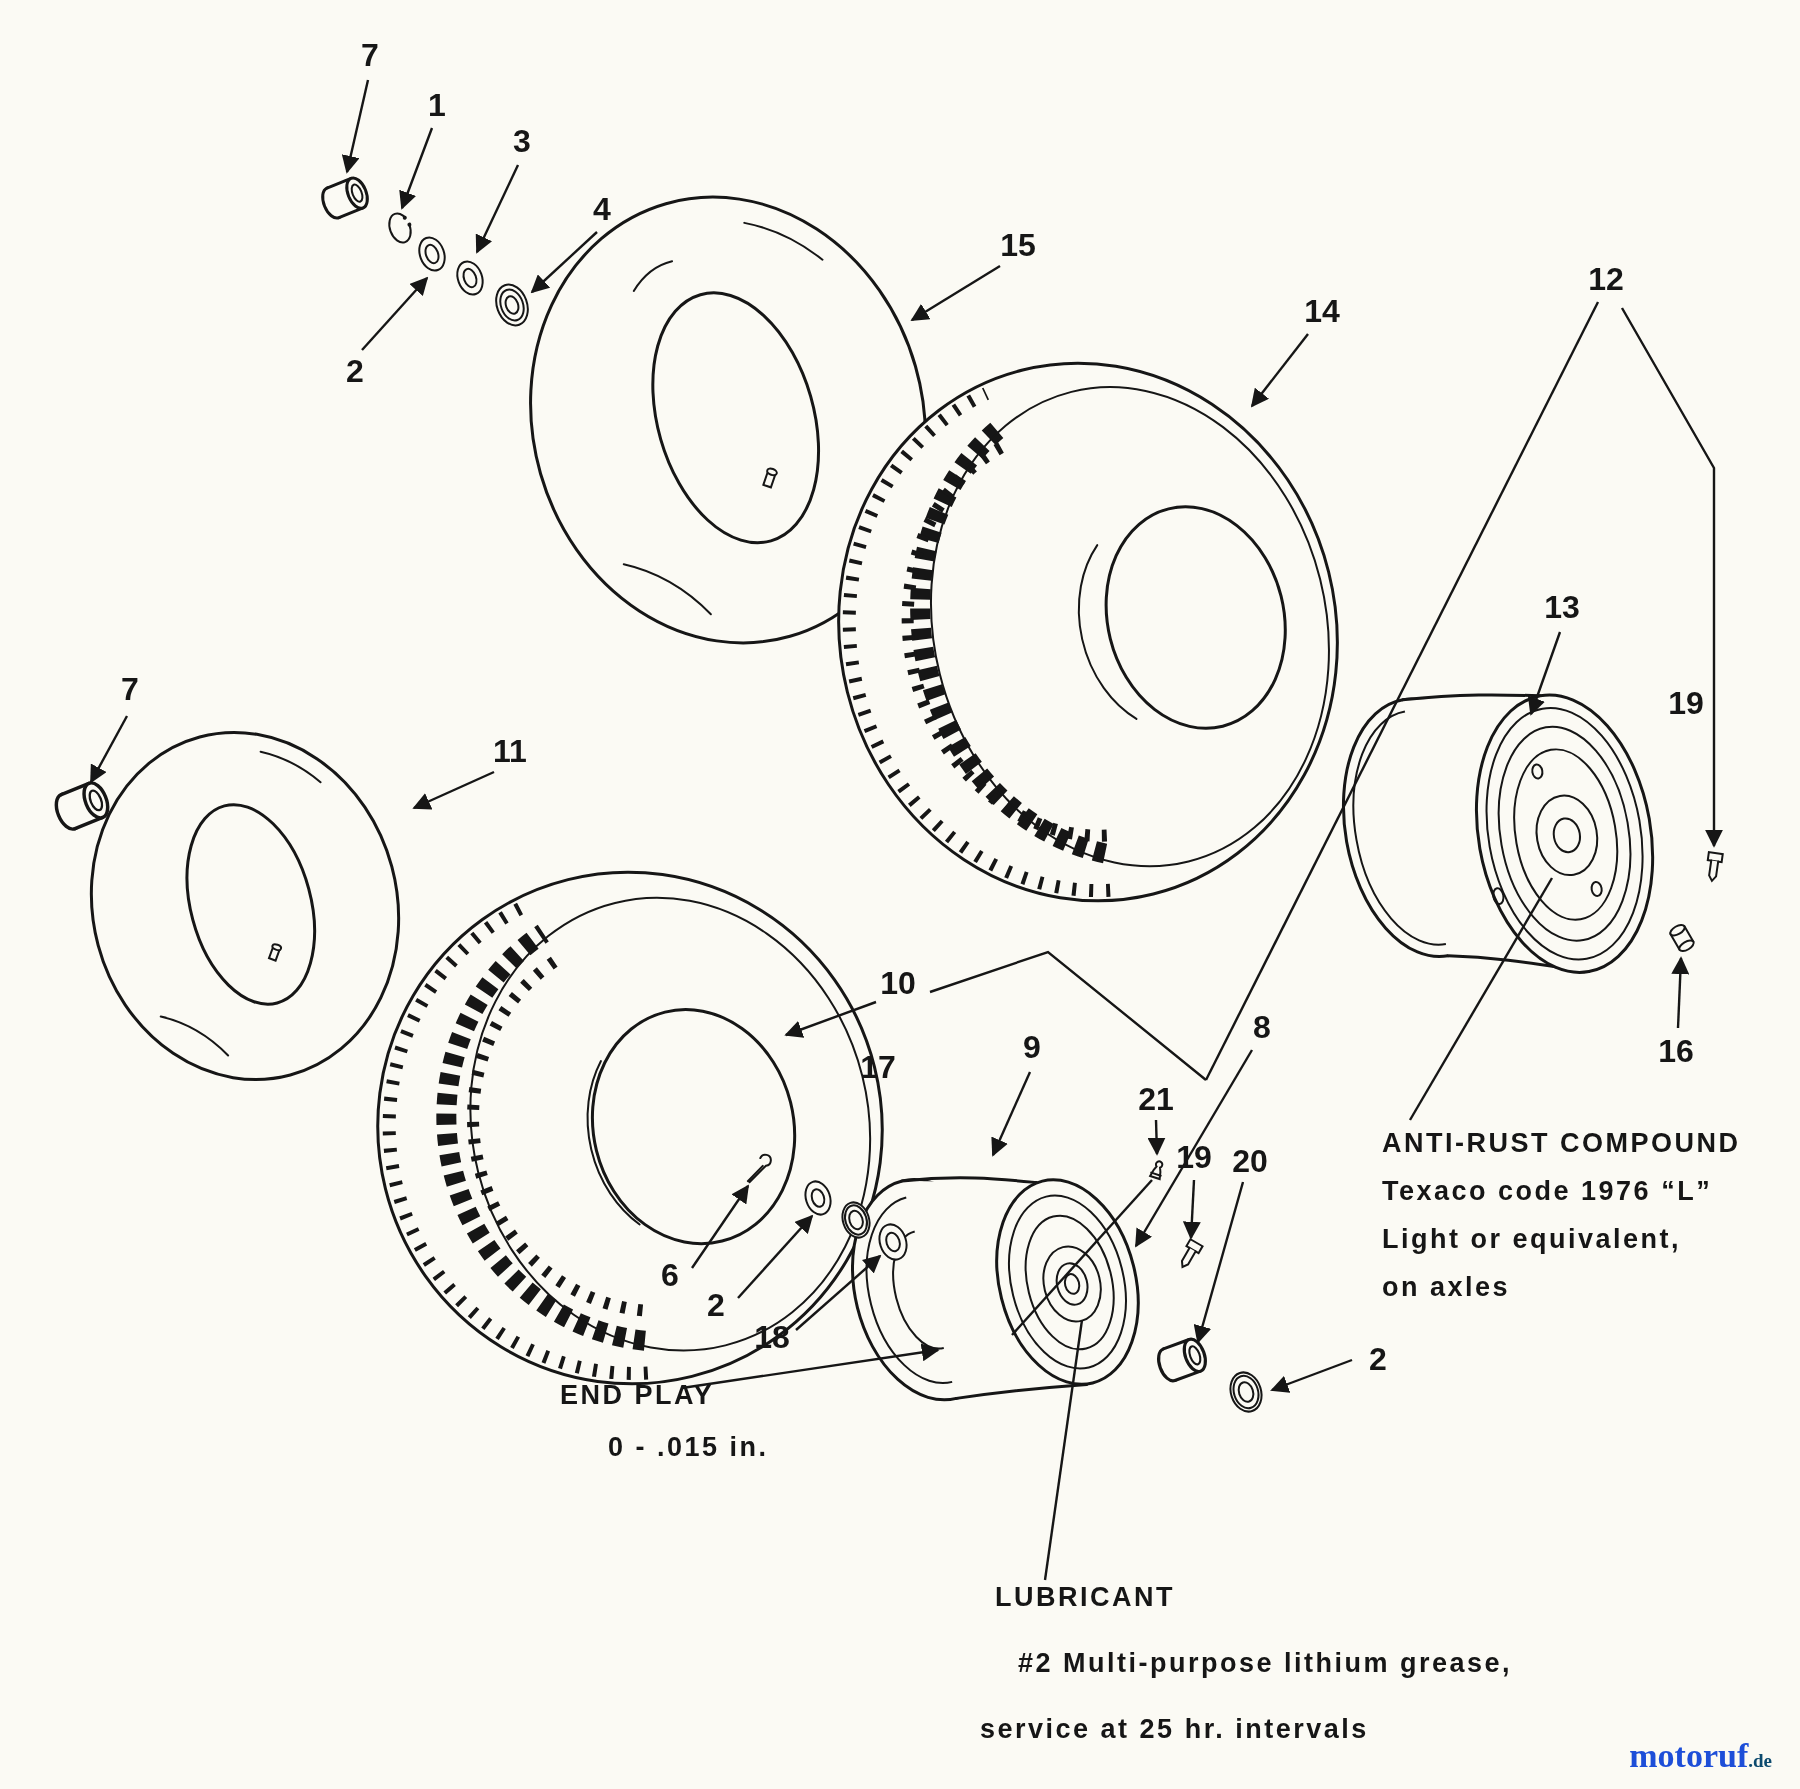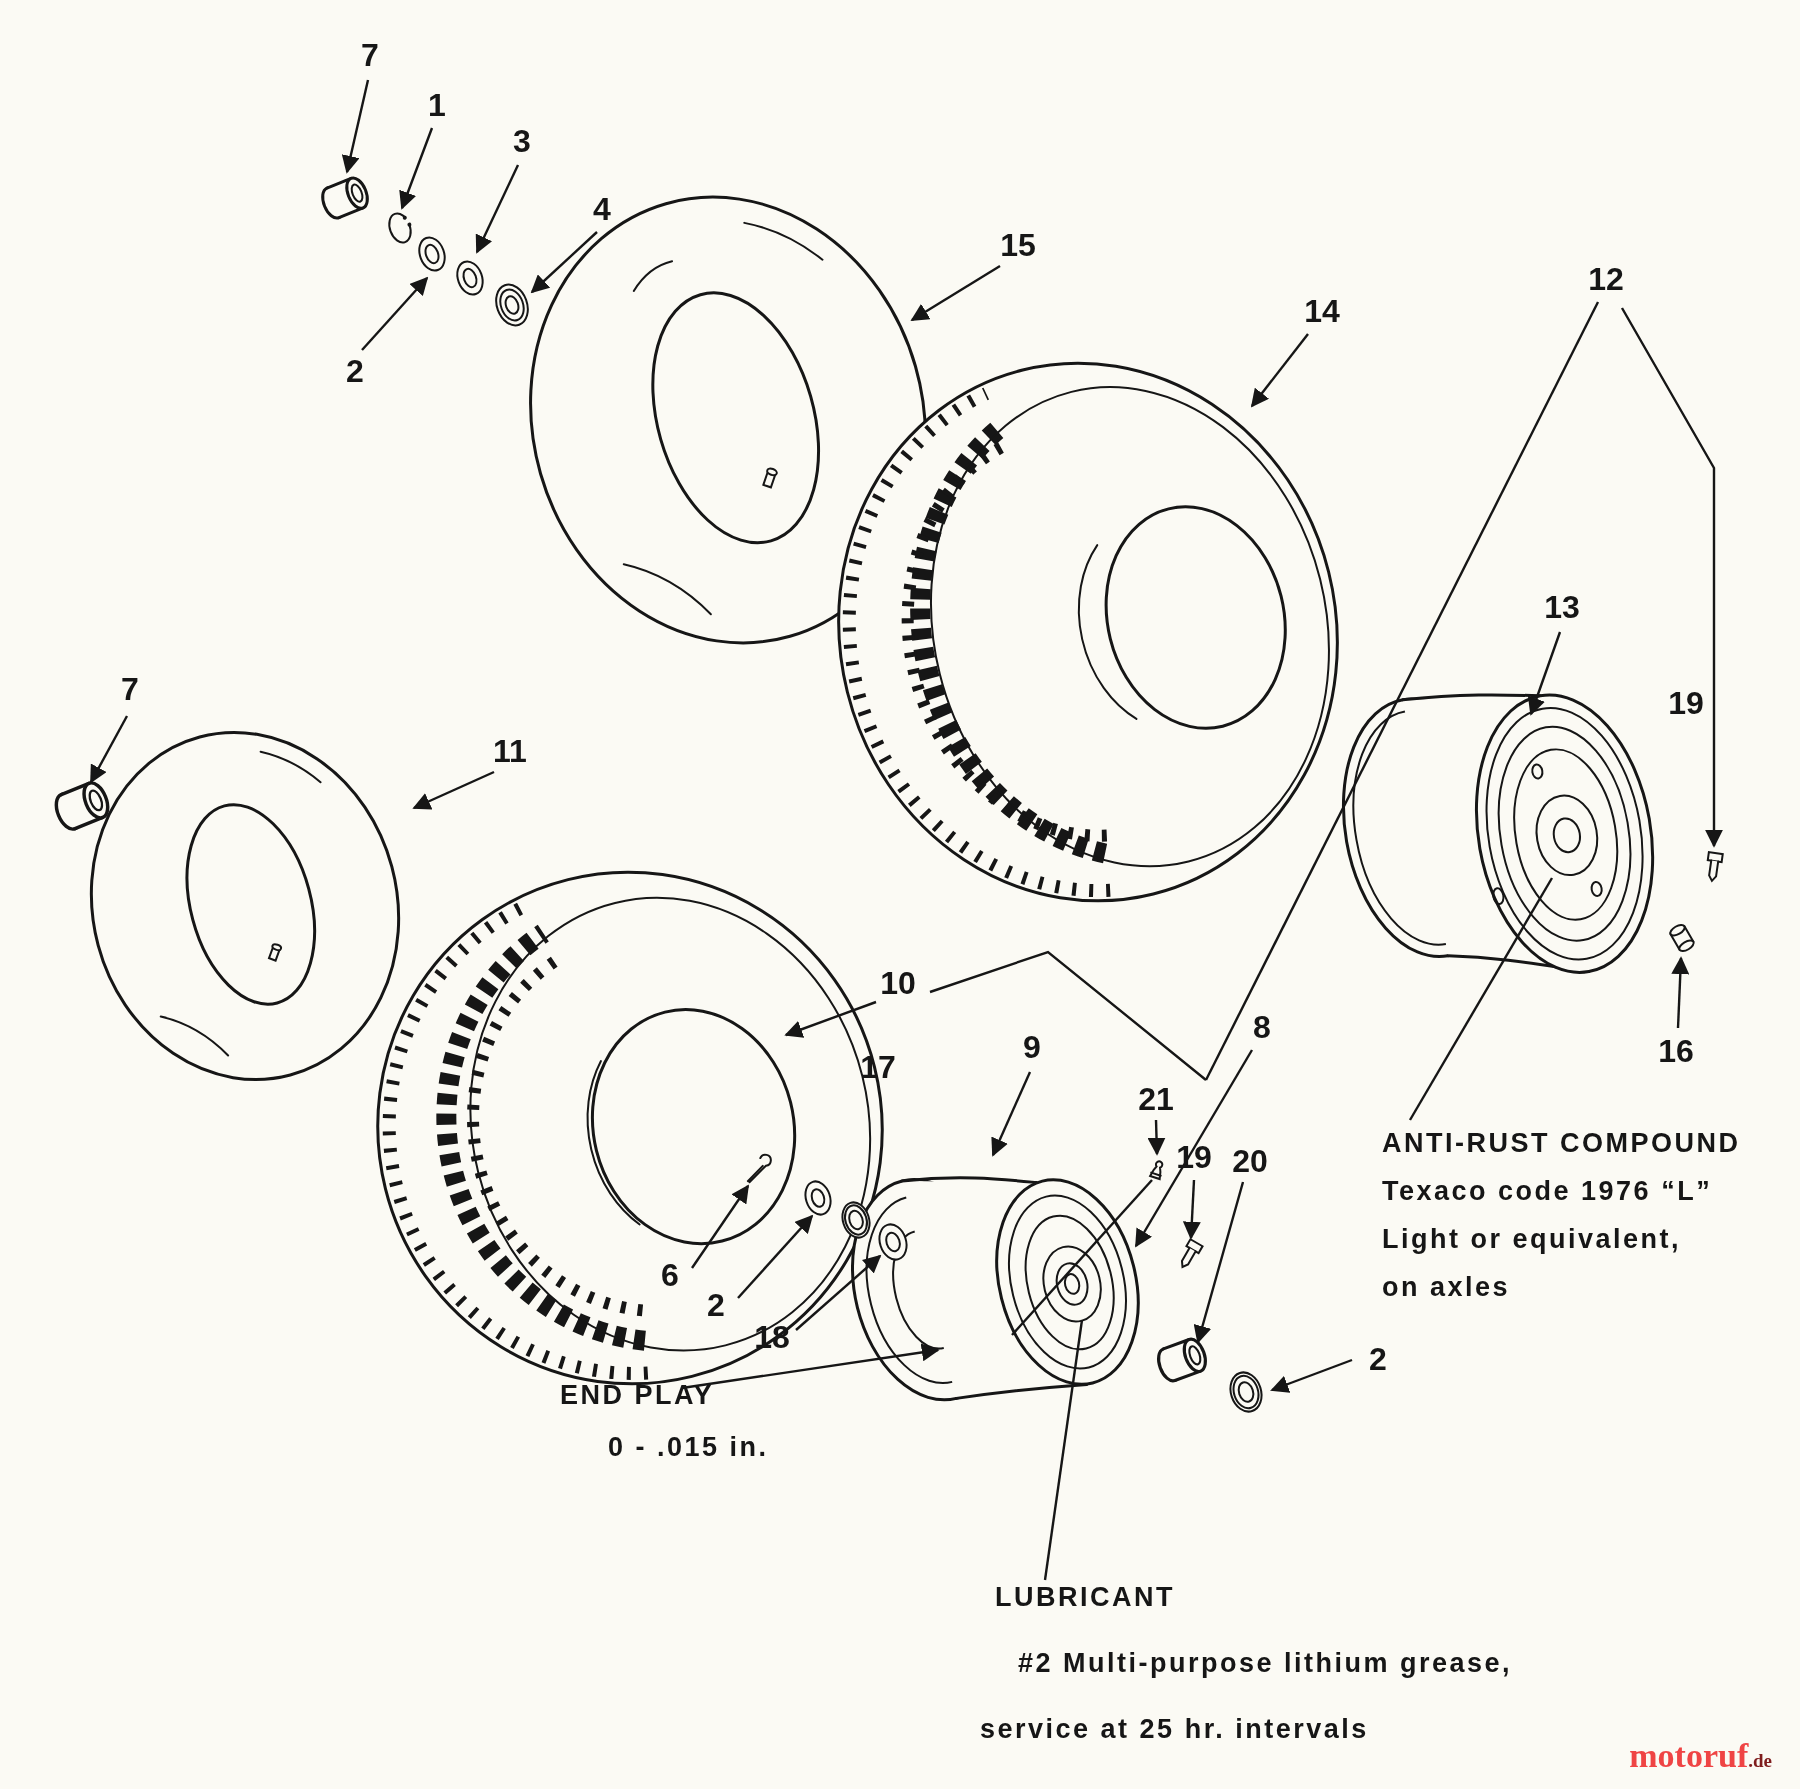--- a/index.html
+++ b/index.html
@@ -264,16 +264,16 @@
     <text class="note" x="608" y="1456">0 - .015 in.</text>
   </g>
   <g>
     <text class="note" x="995" y="1606">LUBRICANT</text>
     <text class="note" x="1018" y="1672">#2 Multi-purpose lithium grease,</text>
     <text class="note" x="980" y="1738">service at 25 hr. intervals</text>
   </g>
 </svg>
 
 <div id="watermark">
-  <span id="wm-brand" style="color: #ef4444;">motoruf</span>
-      <span id="wm-tld" style="color: #7f1d1d;">.de</span>
+  <span id="wm-brand" style="color: #1d4ed8;">motoruf</span>
+      <span id="wm-tld" style="color: #0c4a6e;">.de</span>
 </div>
 </div>
 
 </body></html>

